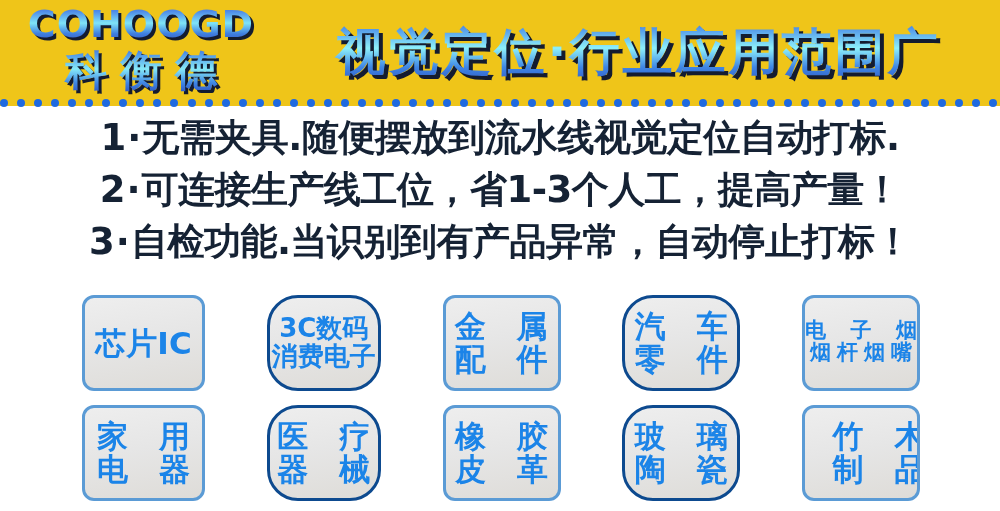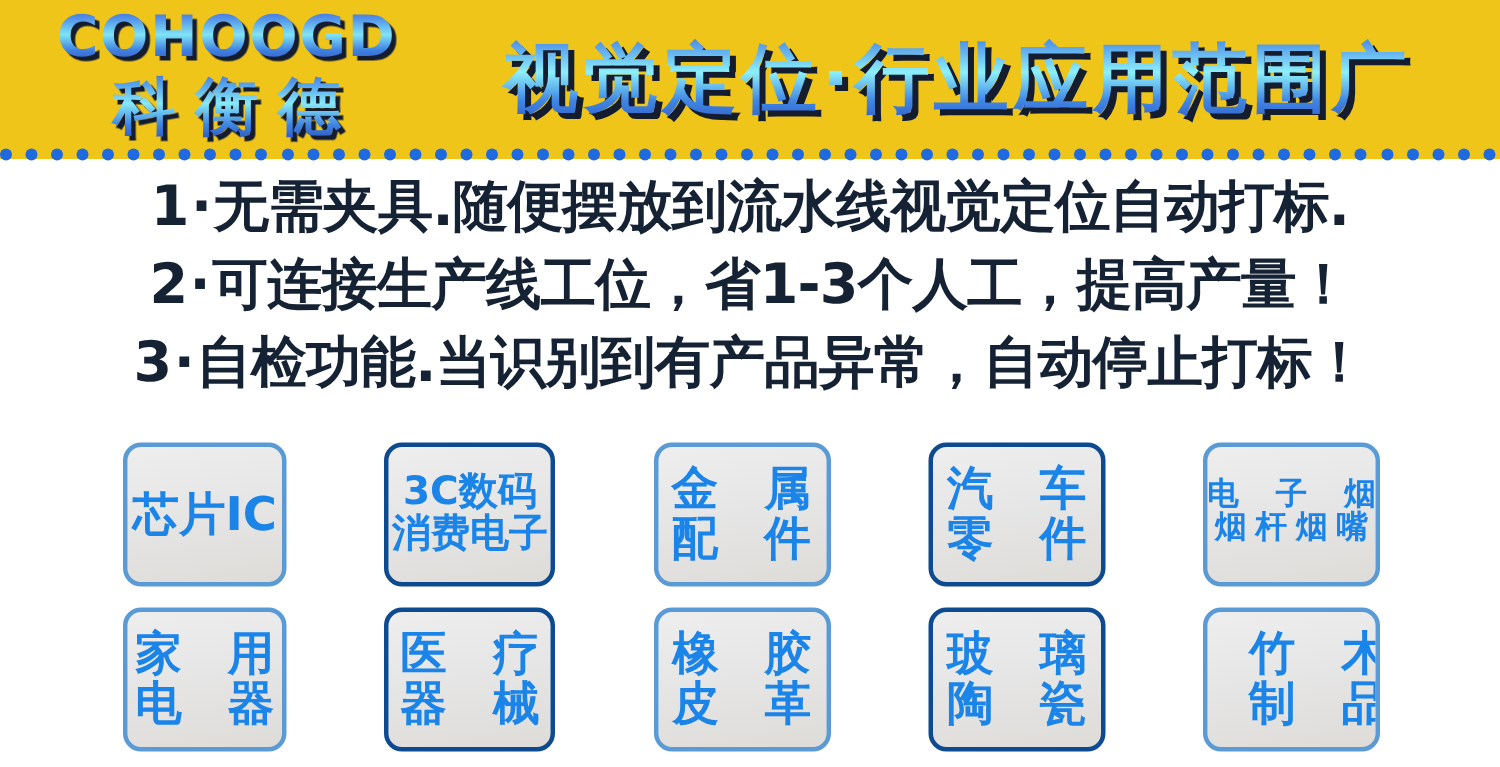--- a/index.html
+++ b/index.html
@@ -22,21 +22,21 @@
   .header-band {
     position: absolute;
     left: 0;
     top: 0;
     width: 1000px;
     height: 106px;
     background: #efc519;
   }
   .logo-block {
     position: absolute;
-    left: 20px;
+    left: 10px;
     top: 2px;
     width: 262px;
     height: 100px;
     text-align: center;
   }
   .logo-latin {
     font-family: "DejaVu Sans", "Liberation Sans", sans-serif;
     font-size: 38px;
     font-weight: bold;
     letter-spacing: 1px;
@@ -138,36 +138,36 @@
     width: 838px;
     height: 97px;
     display: flex;
     justify-content: space-between;
   }
   .grid-row.row-1 { top: 0px; }
   .grid-row.row-2 { top: 110px; }
 
   .cat-box {
     box-sizing: border-box;
-    width: 109px;
+    width: 123px;
     height: 96px;
     border-radius: 12px;
     background: linear-gradient(170deg,#eeeeee 0%,#e6e6e6 45%,#dedcd8 100%);
     border: 3px solid #5b9bd5;
     display: flex;
     flex-direction: column;
     align-items: center;
     justify-content: center;
     color: #1b84e8;
     font-family: "DejaVu Sans", "Liberation Sans", sans-serif;
     font-weight: bold;
     line-height: 1.06;
     overflow: hidden;
   }
-  .cat-box.strong { border-color: #0d4a8f; }
+  .cat-box.strong { border-color: #0d4a8f; border-radius: 31px; }
   .cat-box.wide   { width: 114px; }
   .cat-box.wider  { width: 118px; }
 
   .cat-box .l1, .cat-box .l2 { white-space: nowrap; display: block; }
 
   
   .cat-box.sz-lg .l1, .cat-box.sz-lg .l2 { font-size: 31px; letter-spacing: 0px; }
   .cat-box.sz-md .l1, .cat-box.sz-md .l2 { font-size: 26px; letter-spacing: 0px; }
   .cat-box.sz-sm .l1, .cat-box.sz-sm .l2 { font-size: 21px; letter-spacing: 0px; }
   .cat-box.spaced .l1, .cat-box.spaced .l2 { letter-spacing: 10px; text-indent: 10px; }

